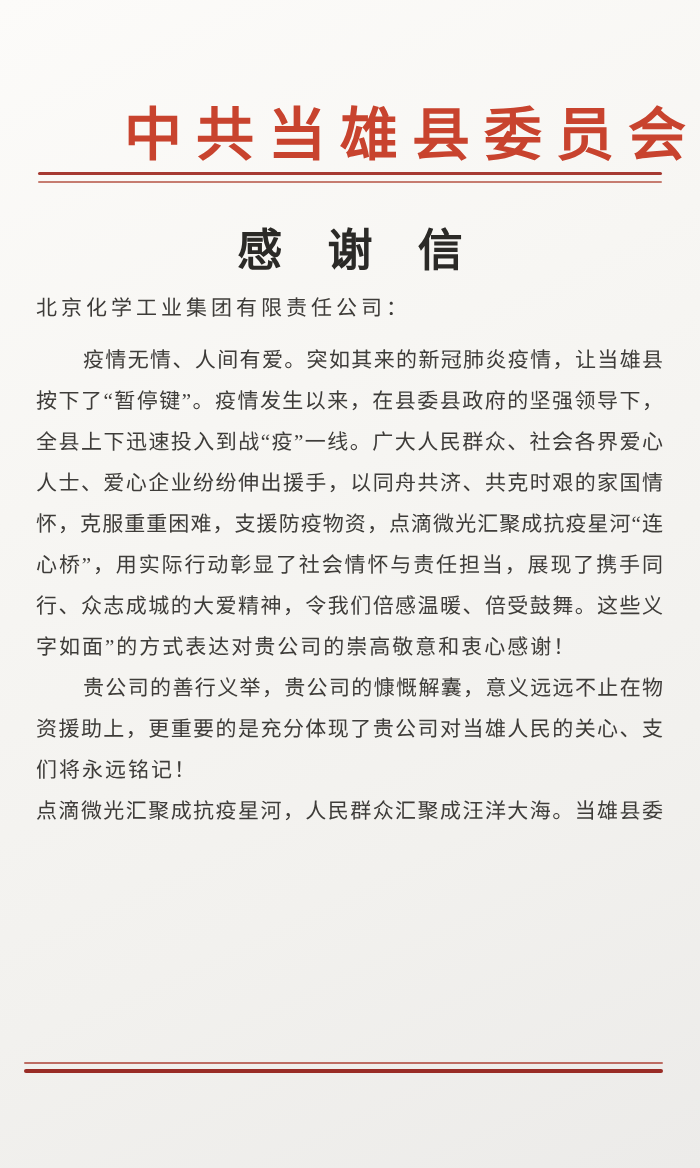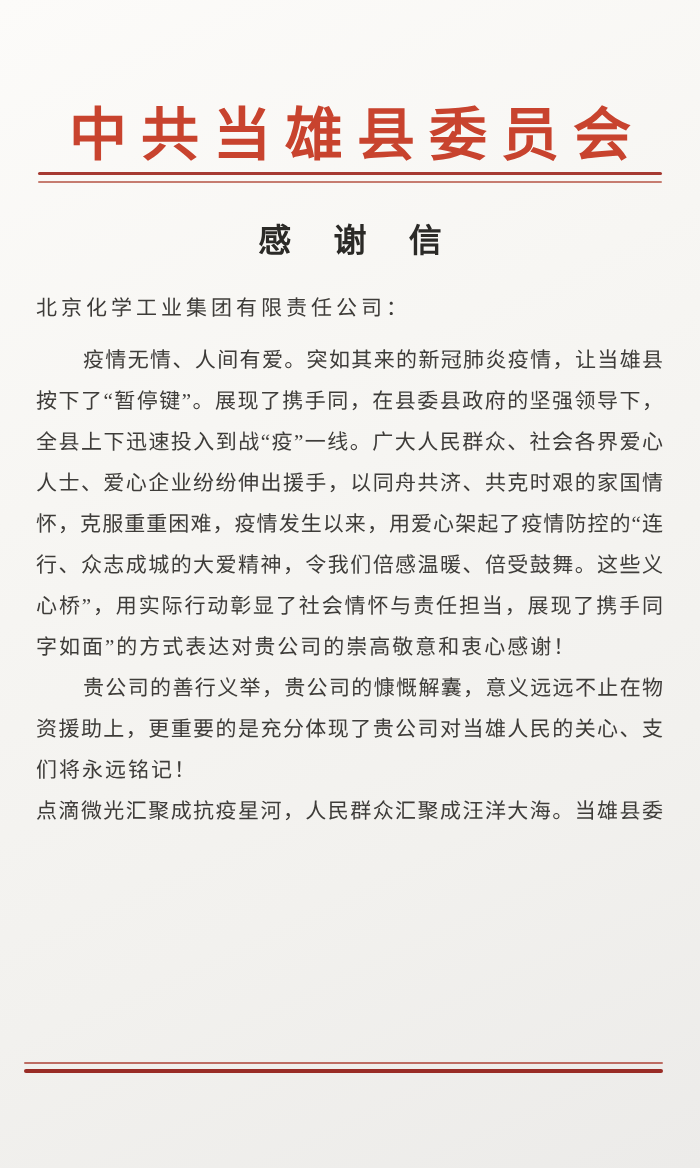--- a/index.html
+++ b/index.html
@@ -16,33 +16,33 @@
     width:700px;height:1168px;
     font-family:"Liberation Serif","DejaVu Serif",serif;
     background:#e9e8e6;
   }
   .page{
     position:relative;width:700px;height:1168px;overflow:hidden;
     background:linear-gradient(155deg,#fcfbf9 0%,#f7f6f3 35%,#f2f1ee 70%,#ecebe9 100%);
   }
   .letterhead-title{
     position:absolute;top:88px;left:0;width:700px;
-    text-align:center;
+    text-align:right;
     font-size:58px;font-weight:bold;
     letter-spacing:14px;padding-left:14px;box-sizing:border-box;
     color:var(--accent);
     white-space:nowrap;
   }
   .letterhead-rules{position:absolute;top:172px;left:38px;width:624px;}
   .rule-top{height:3px;background:var(--rule-dark);border-radius:2px;}
   .rule-bottom{height:2px;margin-top:6px;background:var(--rule-light);border-radius:2px;}
   .doc-title{
     position:absolute;top:214px;left:0;width:700px;
     text-align:center;
-    font-size:33px;font-weight:bold;
+    font-size:45px;font-weight:bold;
     letter-spacing:17px;padding-left:17px;box-sizing:border-box;
     color:#2b2a27;
     white-space:nowrap;
   }
   .letter-body{
     position:absolute;top:288px;left:36px;width:628px;
     color:var(--ink);
     font-size:21px;
   }
   .salutation{
@@ -79,26 +79,26 @@
     <div class="rule-top"></div>
     <div class="rule-bottom"></div>
   </div>
 
   <div class="doc-title">感 谢 信</div>
 
   <div class="letter-body">
     <div class="salutation">北京化学工业集团有限责任公司：</div>
     <div>
         <div class="line indent fill">疫情无情、人间有爱。突如其来的新冠肺炎疫情，让当雄县</div>
-        <div class="line fill">按下了“暂停键”。展现了携手同，在县委县政府的坚强领导下，</div>
+        <div class="line fill">按下了“暂停键”。疫情发生以来，在县委县政府的坚强领导下，</div>
         <div class="line fill">全县上下迅速投入到战“疫”一线。广大人民群众、社会各界爱心</div>
         <div class="line fill">人士、爱心企业纷纷伸出援手，以同舟共济、共克时艰的家国情</div>
-        <div class="line fill">怀，克服重重困难，疫情发生以来，用爱心架起了疫情防控的“连</div>
+        <div class="line fill">怀，克服重重困难，支援防疫物资，点滴微光汇聚成抗疫星河“连</div>
+        <div class="line fill">心桥”，用实际行动彰显了社会情怀与责任担当，展现了携手同</div>
         <div class="line fill">行、众志成城的大爱精神，令我们倍感温暖、倍受鼓舞。这些义</div>
-        <div class="line fill">心桥”，用实际行动彰显了社会情怀与责任担当，展现了携手同</div>
         <div class="line">字如面”的方式表达对贵公司的崇高敬意和衷心感谢！</div>
         <div class="line indent fill">贵公司的善行义举，贵公司的慷慨解囊，意义远远不止在物</div>
         <div class="line fill">资援助上，更重要的是充分体现了贵公司对当雄人民的关心、支</div>
         <div class="line">们将永远铭记！</div>
         <div class="line fill">点滴微光汇聚成抗疫星河，人民群众汇聚成汪洋大海。当雄县委</div>
       </div>
   </div>
 
   <div class="footer-rules">
     <div class="footer-rule-top"></div>

